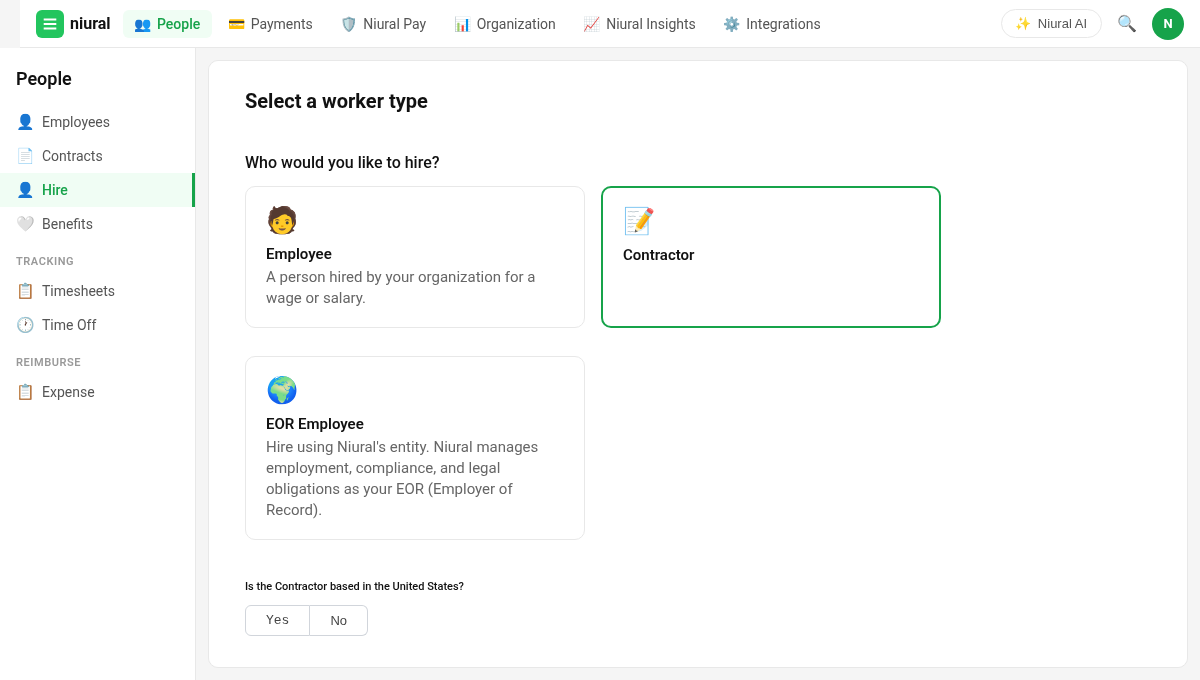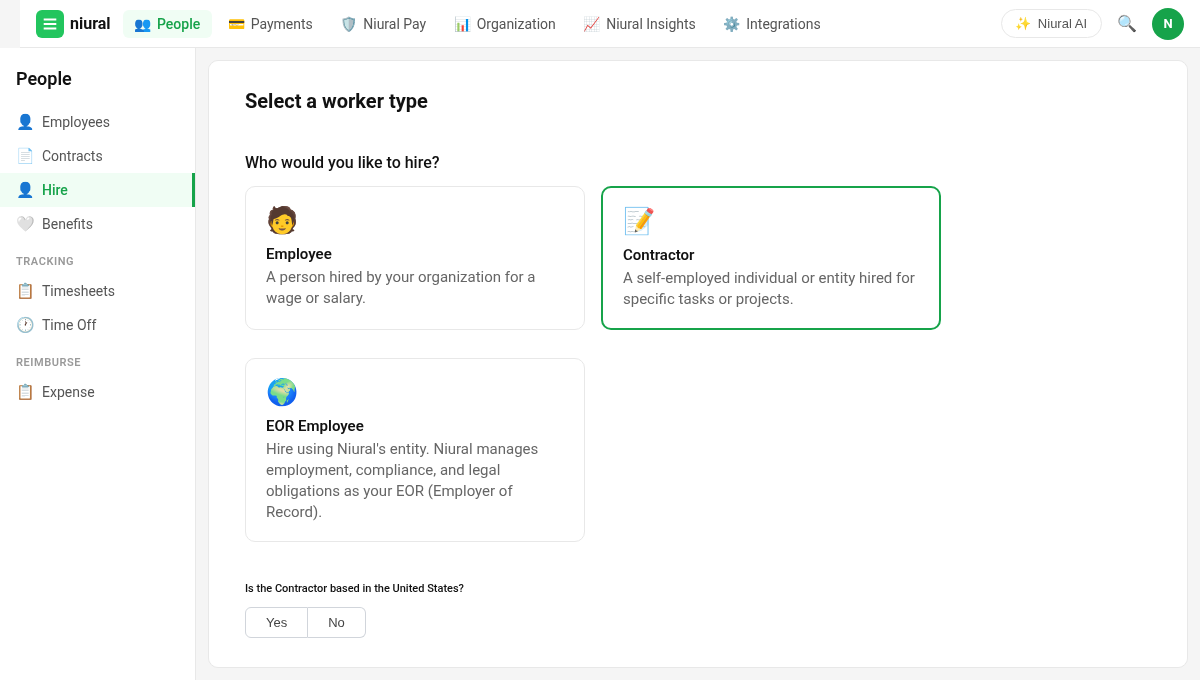--- a/index.html
+++ b/index.html
@@ -75,21 +75,21 @@
     .card-desc { font-size: 15px; color: #666; line-height: 1.4; }
 
     
     .question-section { margin-bottom: 24px; margin-top: 40px; }
     .question-text { font-size: 11px; font-weight: 500; color: #111; margin-bottom: 12px; }
     .btn-group { display: flex; gap: 0; }
     .btn-toggle {
       padding: 7px 20px; border: 1px solid #d1d5db; background: #fff;
       cursor: pointer; font-size: 13px; color: #444;
     }
-    .btn-toggle:first-child { border-radius: 6px 0 0 6px; }
+    .btn-toggle:first-child { border-radius: 6px 0 0 6px; font-family: Liberation Mono, monospace; }
     .btn-toggle:last-child { border-radius: 0 6px 6px 0; border-left: none; }
 
     
     .bottom-cards { display: flex; gap: 16px; flex-wrap: wrap; }
   </style>
 </head>
 <body>
 
 <nav class="topnav">
   <div class="logo-area">
@@ -188,21 +188,20 @@
 
         <div class="card">
           <span class="card-icon">🧑</span>
           <div class="card-title">Employee</div>
           <div class="card-desc">A person hired by your organization for a wage or salary.</div>
         </div>
 
         <div class="card selected">
           <span class="card-icon">📝</span>
           <div class="card-title">Contractor</div>
-          <div class="card-desc">A self-employed individual or entity hired for specific tasks or projects.</div>
         </div>
       </div>
       <div class="cards-row">
 
         <div class="card">
           <span class="card-icon">🌍</span>
           <div class="card-title">EOR Employee</div>
           <div class="card-desc">Hire using Niural's entity. Niural manages employment, compliance, and legal obligations as your EOR (Employer of Record).</div>
         </div>
       </div>

